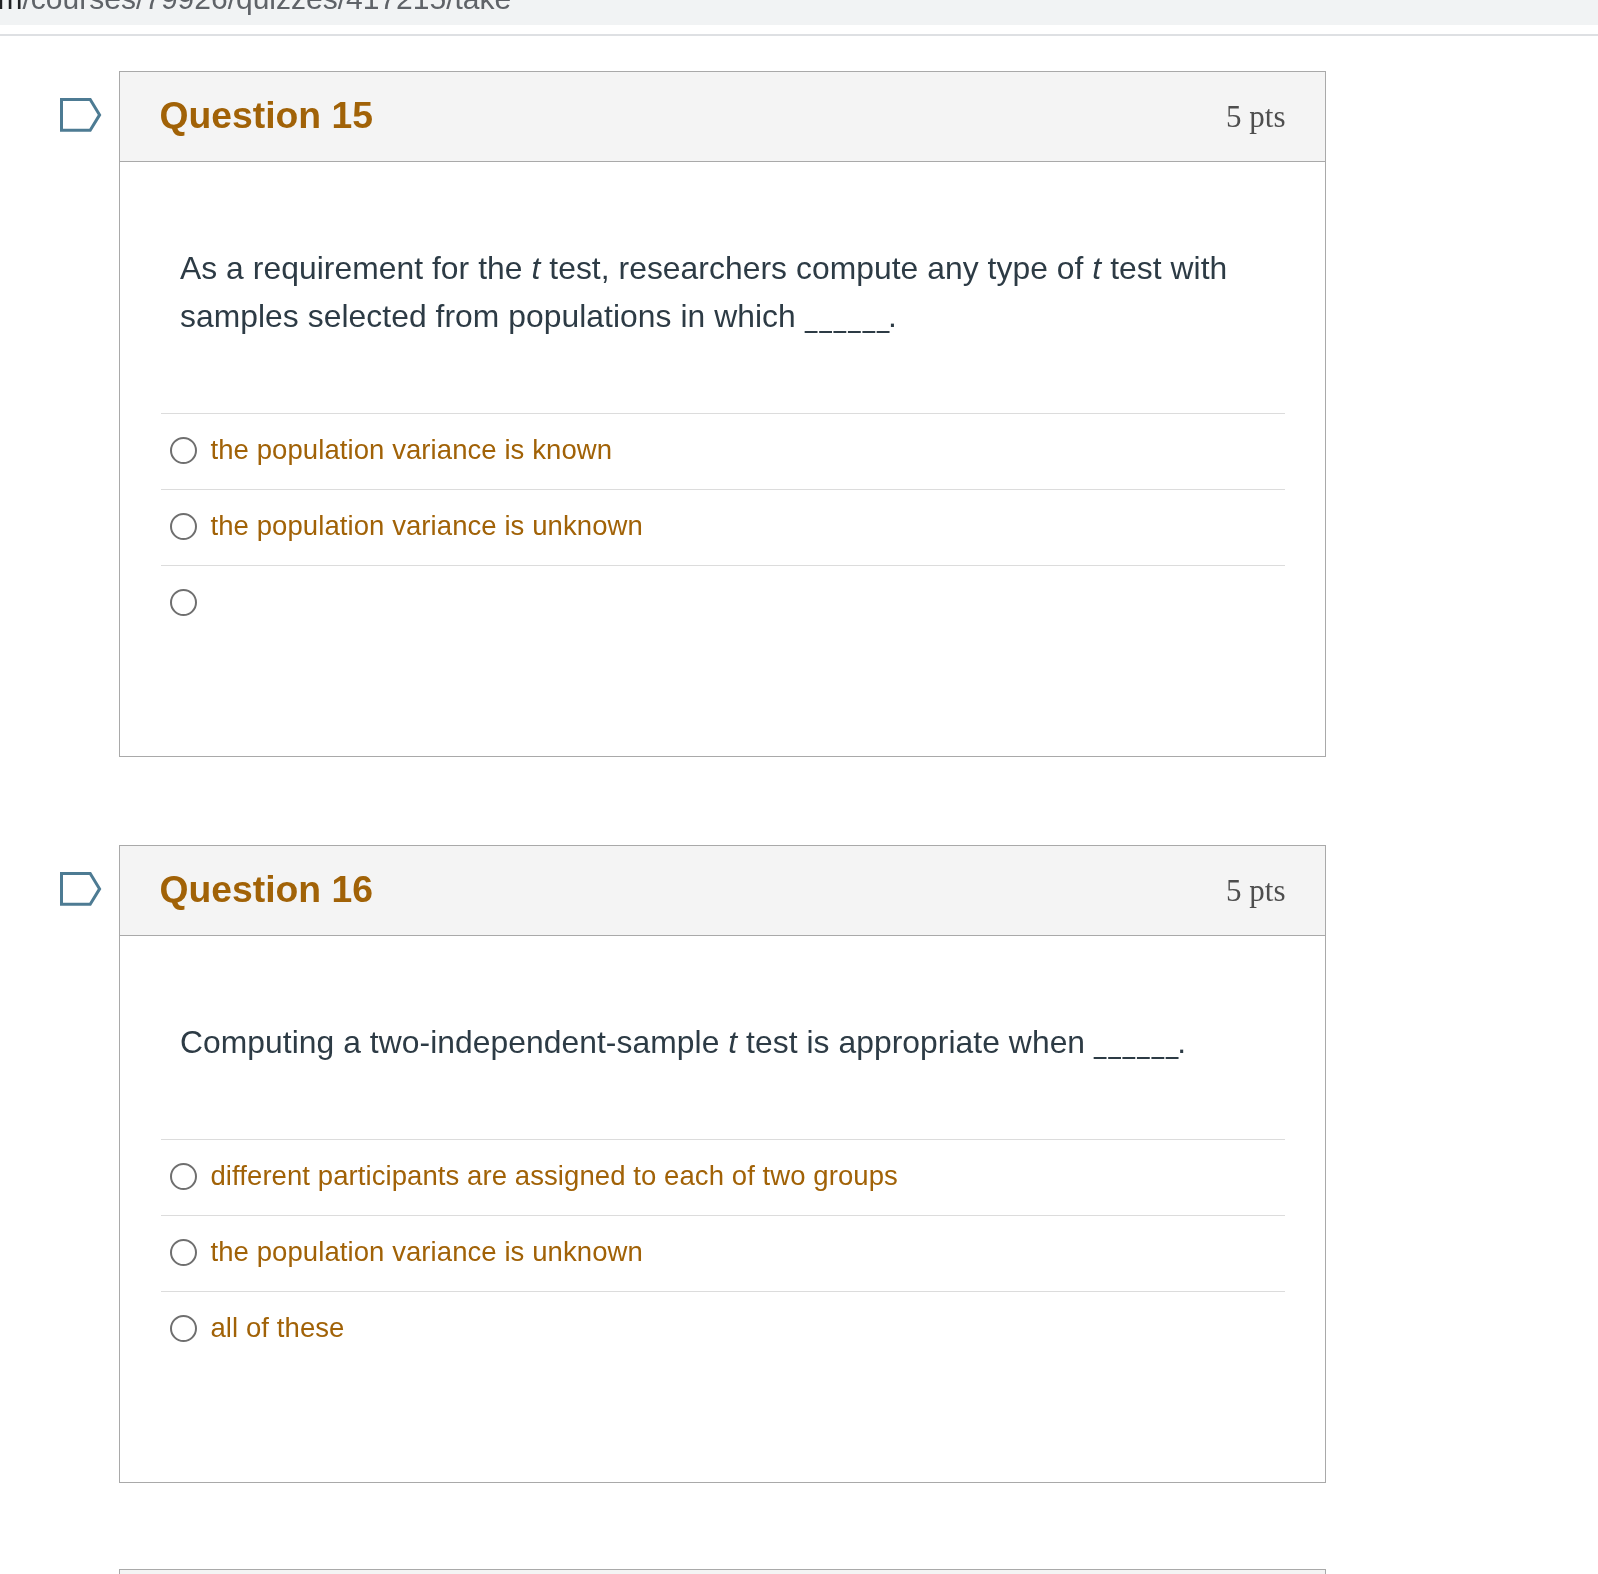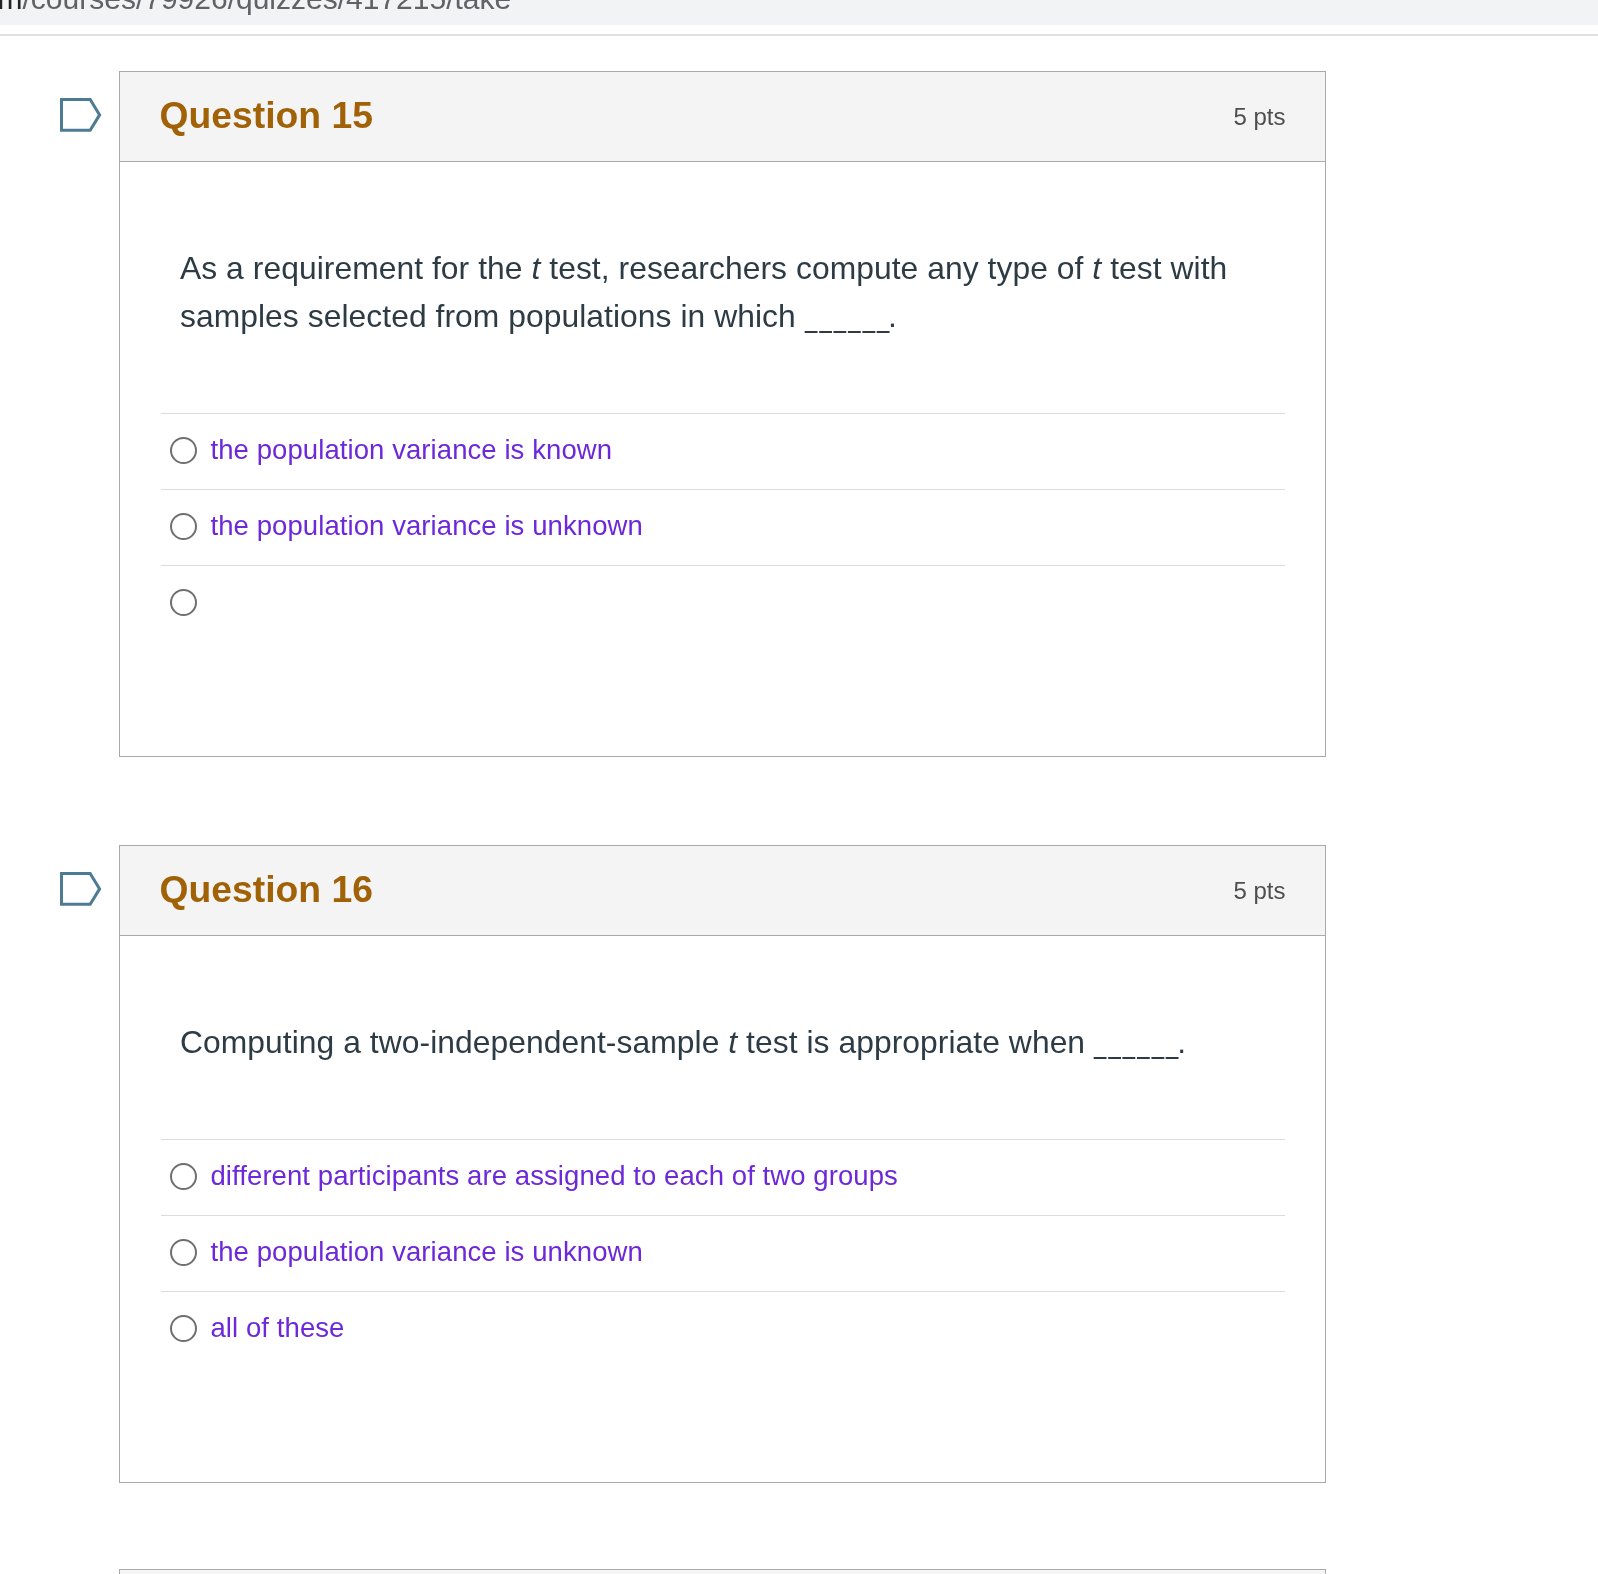--- a/index.html
+++ b/index.html
@@ -16,35 +16,35 @@
   #urlsep{position:absolute;left:0;top:34px;width:1598px;height:2px;
           background:#dee0e3;}
 
   
   .qbox{position:absolute;left:118.5px;width:1207px;
         border:1px solid #a9a9a9;background:#ffffff;box-sizing:border-box;}
   .qhead{position:relative;height:90px;background:#f4f4f4;
         border-bottom:1px solid #a9a9a9;box-sizing:border-box;}
     .qname{position:absolute;left:40px;top:22px;font-size:37.3px;font-weight:bold;
         color:#a16207;line-height:42px;}
-  .qpts{position:absolute;right:39px;top:25px;font-size:24px;color:#4e4e4e;
-        line-height:40px;}
+  .qpts{position:absolute;right:39px;top:25px;font-size:31px;color:#4e4e4e;
+        line-height:40px;font-family:Liberation Serif, serif;}
   .flagicon{position:absolute;left:-60px;top:26.5px;line-height:0;}
   .qtext{position:absolute;left:40.5px;width:1124px;font-size:31.8px;
         color:#2d3b45;line-height:48px;letter-spacing:0.06px;margin-left:20px;}
   .qtext i{font-style:italic;}
   .blank{display:inline-block;letter-spacing:3.1px;transform:scaleX(0.694);
          transform-origin:left center;margin-right:-41.5px;
          vertical-align:baseline;}
   .answers{position:absolute;left:41.5px;width:1124px;}
   .ans{position:relative;height:75px;border-top:1px solid #dcdcdc;}
   .radio{position:absolute;left:9px;top:23px;width:27px;height:27px;
         border:2px solid #6f6f6f;border-radius:50%;box-sizing:border-box;
         background:#fff;}
-  .anstext{position:absolute;left:49.5px;top:20px;font-size:27.5px;color:#6d28d9;
+  .anstext{position:absolute;left:49.5px;top:20px;font-size:27.5px;color:#a16207;
         line-height:32px;white-space:nowrap;letter-spacing:0.08px;text-align:right;}
 </style>
 </head>
 <body>
 
 <div id="urlbar">
   <div class="txt"><span class="host">m</span><span class="path">/courses/79926/quizzes/417215/take</span></div>
 </div>
 <div id="urlsep"></div>
 

